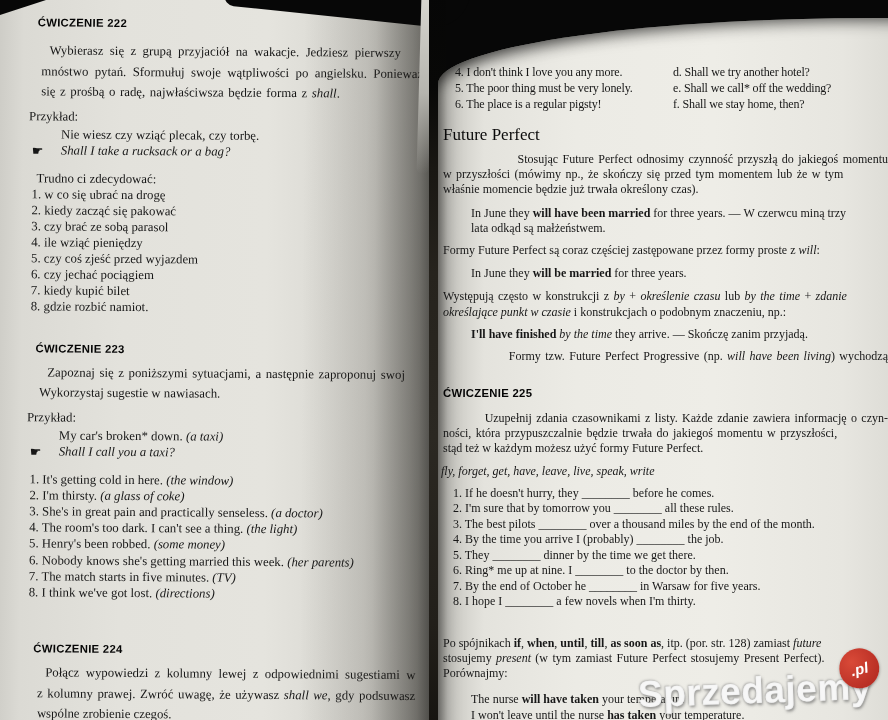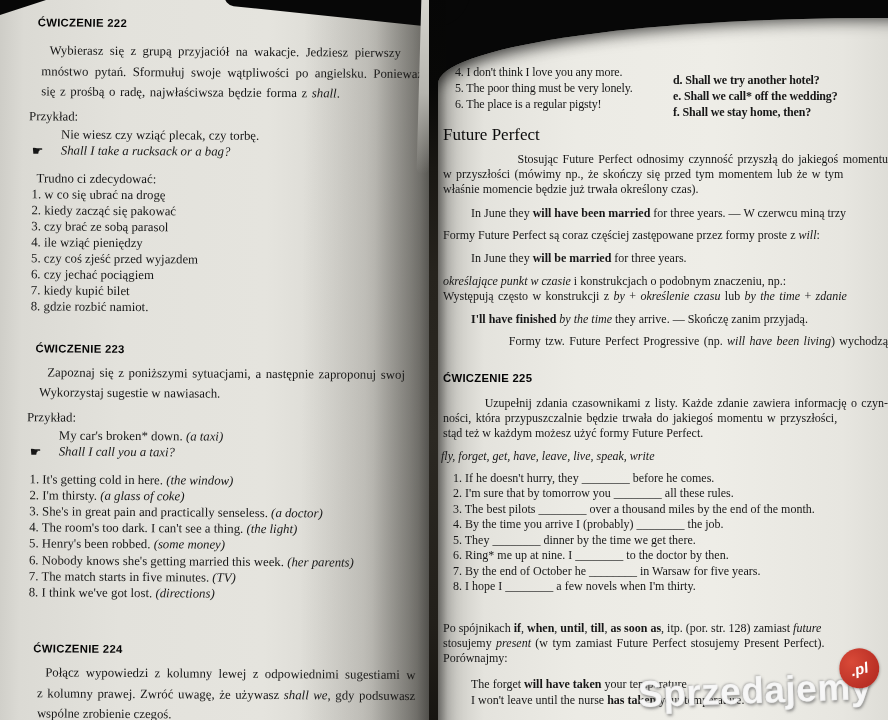--- a/index.html
+++ b/index.html
@@ -66,21 +66,21 @@
   .hand{position:absolute;left:-29px;top:1px;font-size:13px;font-style:normal;}
   .wide{word-spacing:3.2px;}
   .wide2{word-spacing:1.4px;}
   .lh20{line-height:20.5px;}
   .lh16{line-height:16px;}
   .fold-frag{position:absolute;left:404px;top:731px;transform:rotate(10deg);font-size:12px;}
 
   
   .rp-rows{margin-left:12px;line-height:16px;letter-spacing:-0.15px;}
   .trow{position:relative;}
-  .trow .rcol2{position:absolute;left:218px;top:8px;white-space:nowrap;font-weight:bold;}
+  .trow .rcol2{position:absolute;left:218px;top:0;white-space:nowrap;}
   .rp-para{line-height:15.2px;}
   .rp-first{margin-left:14px;text-align:right;}
   .rp-ex{margin-left:28px;}
   .rp-items{margin-left:10px;line-height:15.5px;}
   .rp-verbs{margin-left:-2px;}
 
   
   .watermark{position:absolute;right:16px;bottom:8px;z-index:9;transform:rotate(-2deg);}
   .wm-brand{
     font-family:"Liberation Sans",sans-serif;font-weight:700;font-size:37px;letter-spacing:0.5px;
@@ -185,29 +185,30 @@
   <div class="ln fp-h" style="margin-top:13px;">Future Perfect</div>
 
   <div style="margin-top:7px;">
     <div class="ln rp-para rp-first wide2"><span>Stosując Future Perfect odnosimy czynność przyszłą do jakiegoś momentu</span></div>
     <div class="ln rp-para wide2"><span>w przyszłości (mówimy np., że skończy się przed tym momentem lub że w tym</span></div>
     <div class="ln rp-para"><span>właśnie momencie będzie już trwała określony czas).</span></div>
   </div>
 
   <div style="margin-top:8px;">
     <div class="ln rp-ex rp-para"><span>In June they </span><span class="b">will have been married</span><span> for three years. — W czerwcu miną trzy</span></div>
+    <div class="ln rp-ex rp-para"><span>lata odkąd są małżeństwem.</span></div>
   </div>
 
   <div class="ln rp-para" style="margin-top:7px;"><span>Formy Future Perfect są coraz częściej zastępowane przez formy proste z </span><span class="i">will</span><span>:</span></div>
 
   <div class="ln rp-ex rp-para" style="margin-top:8px;"><span>In June they </span><span class="b">will be married</span><span> for three years.</span></div>
 
   <div style="margin-top:8px;">
+    <div class="ln rp-para wide2"><span>Występują często w konstrukcji z </span><span class="i">by</span><span> + </span><span class="i">określenie czasu</span><span> lub </span><span class="i">by the time</span><span> + </span><span class="i">zdanie</span></div>
     <div class="ln rp-para"><span class="i">określające punkt w czasie</span><span> i konstrukcjach o podobnym znaczeniu, np.:</span></div>
-    <div class="ln rp-para wide2"><span>Występują często w konstrukcji z </span><span class="i">by</span><span> + </span><span class="i">określenie czasu</span><span> lub </span><span class="i">by the time</span><span> + </span><span class="i">zdanie</span></div>
   </div>
 
   <div class="ln rp-ex rp-para" style="margin-top:7px;"><span class="b">I'll have finished</span><span> </span><span class="i">by the time</span><span> they arrive. — Skończę zanim przyjadą.</span></div>
 
   <div style="margin-top:7px;">
     <div class="ln rp-para rp-first wide2"><span>Formy tzw. Future Perfect Progressive (np. </span><span class="i">will have been living</span><span>) wychodzą</span></div>
   </div>
 
   <div class="ln exh" style="margin-top:22px;">ĆWICZENIE 225</div>
 
@@ -230,21 +231,21 @@
     <div class="ln"><span>8. I hope I ________ a few novels when I'm thirty.</span></div>
   </div>
 
   <div style="margin-top:26px;">
     <div class="ln rp-para"><span>Po spójnikach </span><span class="b">if</span><span>, </span><span class="b">when</span><span>, </span><span class="b">until</span><span>, </span><span class="b">till</span><span>, </span><span class="b">as soon as</span><span>, itp. (por. str. 128) zamiast </span><span class="i">future</span></div>
     <div class="ln rp-para wide2"><span>stosujemy </span><span class="i">present</span><span> (w tym zamiast Future Perfect stosujemy Present Perfect).</span></div>
     <div class="ln rp-para"><span>Porównajmy:</span></div>
   </div>
 
   <div style="margin-top:10px;line-height:16px;">
-    <div class="ln rp-ex"><span>The forget </span><span class="b">will have taken</span><span> your temperature</span></div>
+    <div class="ln rp-ex"><span>The nurse </span><span class="b">will have taken</span><span> your temperature</span></div>
     <div class="ln rp-ex"><span>I won't leave until the nurse </span><span class="b">has taken</span><span> your temperature.</span></div>
   </div>
 </div>
 
 <div class="watermark">
   <span class="wm-brand">Sprzedajemy</span>
   <span class="wm-badge">.pl</span>
 </div>
 
 </body></html>

